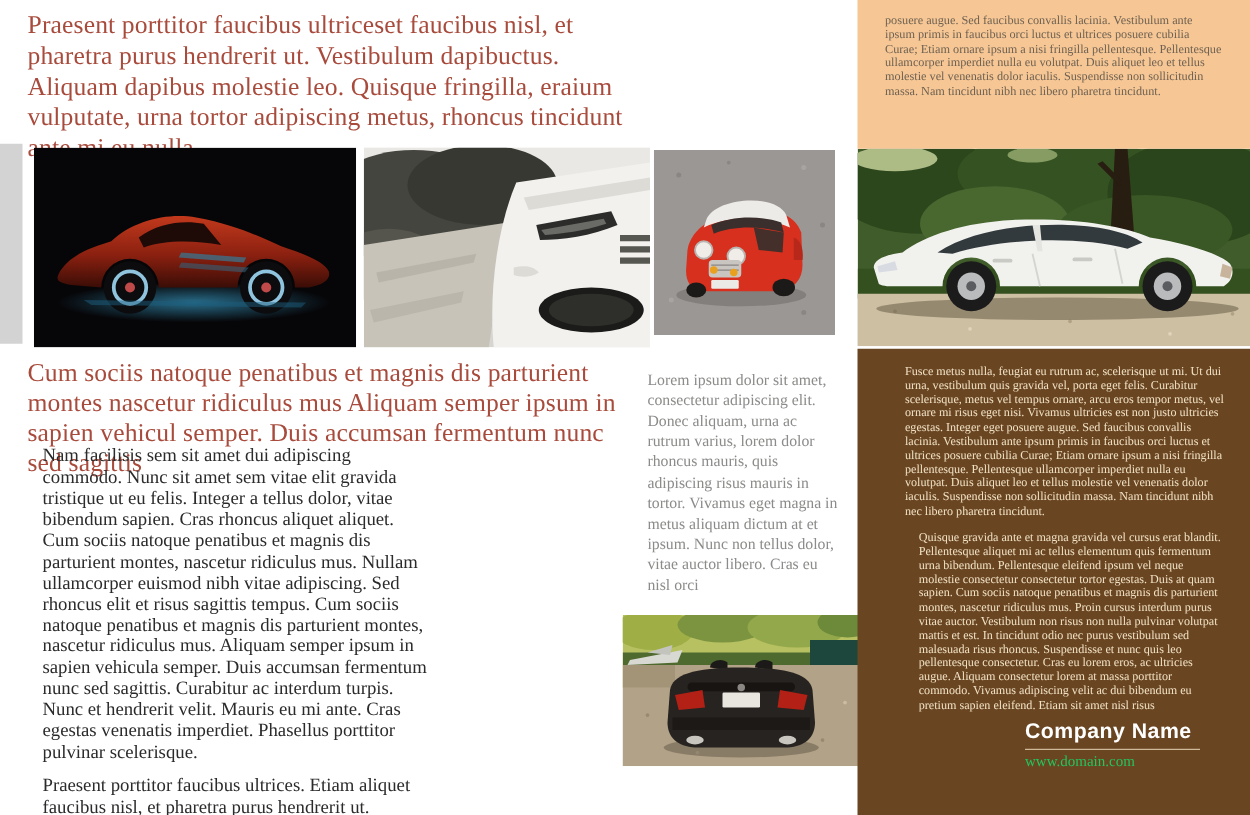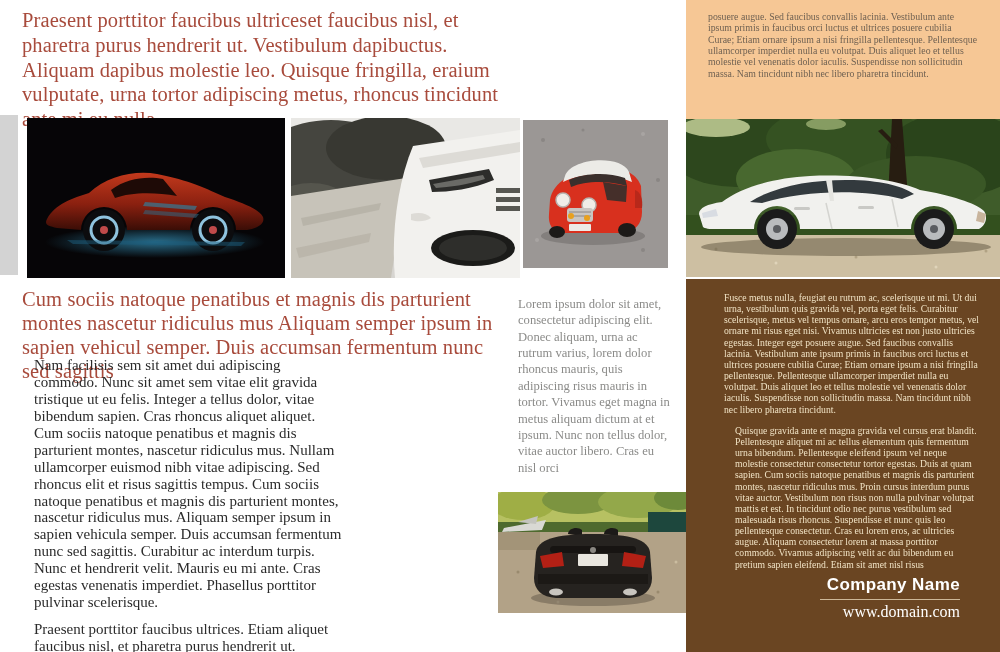--- a/index.html
+++ b/index.html
@@ -42,28 +42,28 @@
   .orange-col { left:340px; top:366px; width:162px; color:#c05a31;
     font-size:12.9px; line-height:1.18; }
 
   .brown-box {
     left:686px; top:279px; width:314px; height:373px; background:#6a4522;
     padding:13px 20px 0 38px; color:#f0e2c4; font-size:9.7px; line-height:1.15;
   }
   .brown-box p + p { margin-top:10px;margin-left:11px; }
 
   .company-block {
-    position:absolute; right:40px; top:296px; width:140px; text-align:right;
+    position:absolute; right:40px; top:296px; width:140px; text-align:left;
   }
   .company-name {
     font-family:"Liberation Sans", sans-serif; font-weight:bold;
     font-size:17px; color:#ffffff; letter-spacing:.4px; white-space:nowrap;
   }
   .company-rule { margin:4px 0 3px 0; border:none; border-top:1px solid #cdb898; }
-  .company-site { font-size:16px; color:#ffffff; }
+  .company-site { font-size:12px; color:#22c55e; }
 </style>
 </head>
 <body>
 
 <div class="page">
 
   <div class="abs headline headline-top">Praesent porttitor faucibus ultriceset faucibus nisl, et pharetra purus hendrerit ut. Vestibulum dapibuctus. Aliquam dapibus molestie leo. Quisque fringilla, eraium vulputate, urna tortor adipiscing metus, rhoncus tincidunt ante mi eu nulla</div>
 
 
   <div class="abs orange-box">

